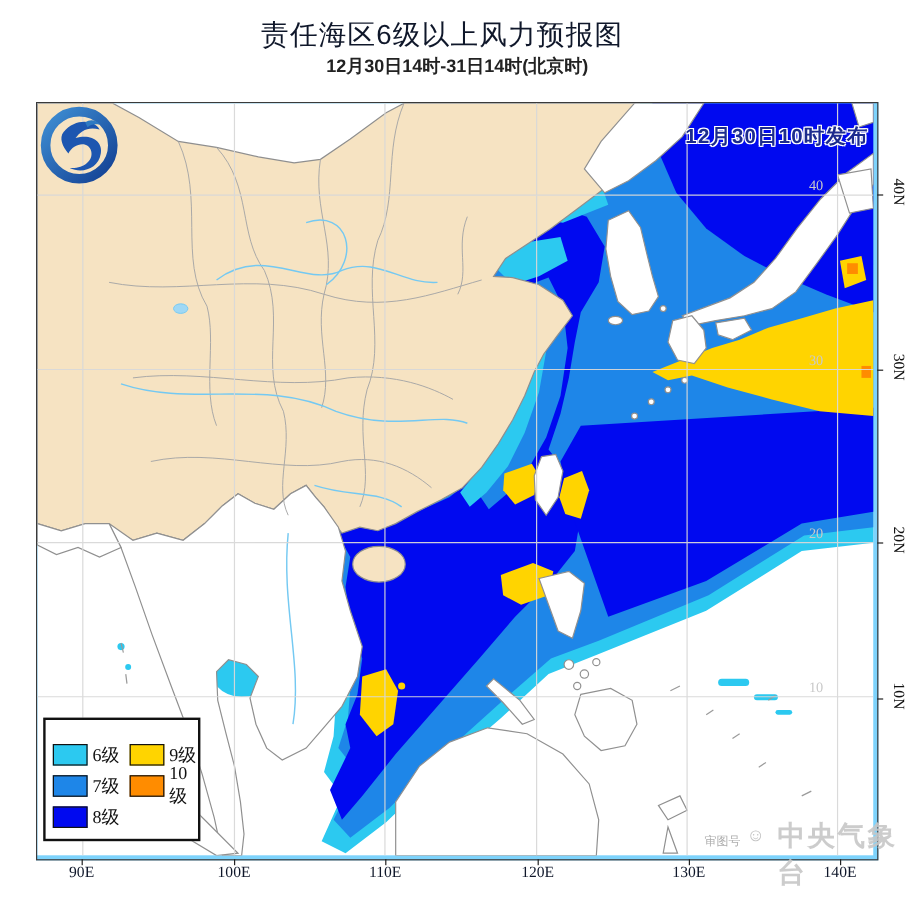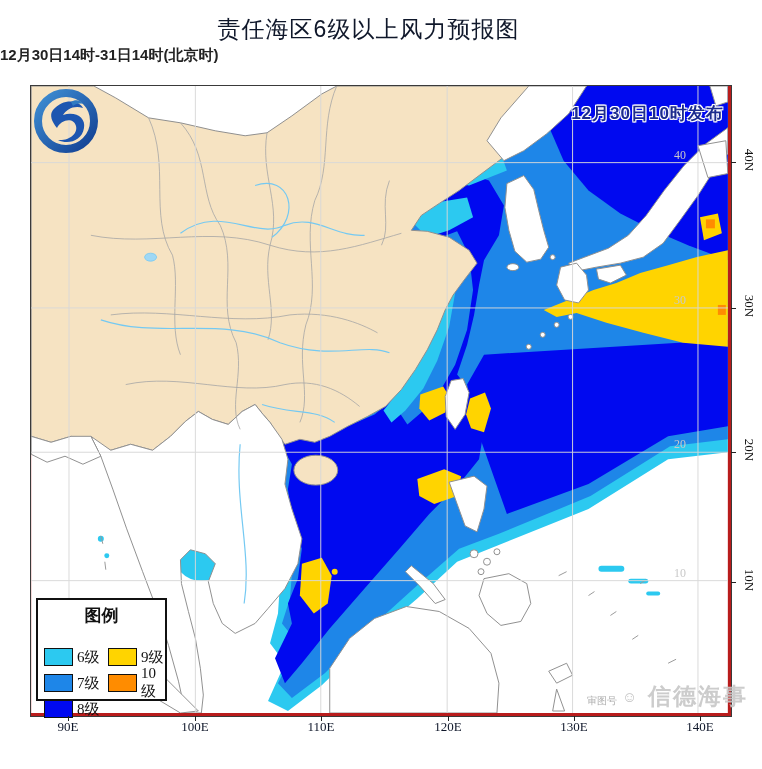--- a/index.html
+++ b/index.html
@@ -1,19 +1,19 @@
 <!DOCTYPE html>
 <html><head>
 <meta charset="utf-8">
 <style>
   html,body{margin:0;padding:0;background:#fff;}
   body{width:762px;height:769px;position:relative;font-family:"Liberation Sans","DejaVu Sans",sans-serif;overflow:hidden;}
   .title{position:absolute;left:0;top:14px;width:737px;text-align:center;font-size:23px;font-weight:normal;color:#0f172a;letter-spacing:1px;}
-  .subtitle{position:absolute;left:0;top:46px;width:762px;font-size:15px;font-weight:600;color:#222;}
-  .map-frame{position:absolute;left:30px;top:85px;width:700px;height:630px;border:1.5px solid #3a3a3a;background:#b91c1c;}
+  .subtitle{position:absolute;left:0;top:46px;width:762px;text-align:center;font-size:15px;font-weight:600;color:#222;}
+  .map-frame{position:absolute;left:30px;top:85px;width:700px;height:630px;border:1.5px solid #3a3a3a;background:#7dd3fc;}
   .map-frame svg{display:block;}
   .logo{position:absolute;left:33px;top:88px;width:66px;height:66px;}
   .issuer{position:absolute;left:540px;top:88px;width:215px;text-align:center;color:#1c2b8e;font-weight:bold;
           text-shadow:-1px -1px 0 #fff,1px -1px 0 #fff,-1px 1px 0 #fff,1px 1px 0 #fff,0 1px 0 #fff,0 -1px 0 #fff;}
   .issuer .l1{font-size:17px;letter-spacing:7px;}
   .issuer .l2{font-size:17px;margin-top:14px;letter-spacing:1px;}
   .legend{position:absolute;left:36px;top:598px;width:131px;height:103px;background:#fff;border:2px solid #111;box-sizing:border-box;padding:3px 6px 0 6px;}
   .legend-title{text-align:center;font-size:17px;font-weight:bold;color:#111;margin:1px 0 4px 0;}
   .legend-grid{display:grid;grid-template-columns:64px 58px;grid-auto-rows:26px;}
   .legend-item{display:flex;align-items:center;gap:4px;margin-top:26px;}
@@ -187,21 +187,20 @@
   <circle cx="33" cy="33" r="28" fill="none" stroke="url(#lg)" stroke-width="8"></circle>
   <path fill="#1d56b0" d="M20,22 C30,10 46,12 50,20 C41,17 34,21 30,27 C43,23 53,30 51,40 C49,53 35,57 25,52 C36,53 45,46 43,38 C41,29 28,31 24,40 C19,34 16,27 20,22 Z"></path>
   <path fill="#2f7ac2" d="M38,14 C42,11 48,12 50,16 C46,15 42,16 40,18 Z"></path>
 </svg>
 
 <div class="issuer">
   <div class="l2">12月30日10时发布</div>
 </div>
 
 <div class="legend">
-  <div class="legend-title">图例</div>
   <div class="legend-grid">
     <div class="legend-item">
       <span class="swatch sw-6"></span>
       <span class="legend-label">6级</span>
     </div>
     <div class="legend-item">
       <span class="swatch sw-9"></span>
       <span class="legend-label">9级</span>
     </div>
     <div class="legend-item">
@@ -236,13 +235,13 @@
 <div class="xlab" style="left:448px">120E</div>
 <div class="xlab" style="left:574px">130E</div>
 <div class="xlab" style="left:700px">140E</div>
 <div class="ylab" style="top:152px">40N</div>
 <div class="ylab" style="top:298px">30N</div>
 <div class="ylab" style="top:442px">20N</div>
 <div class="ylab" style="top:572px">10N</div>
 
 <div class="wm-note">审图号</div>
 <div class="wm-face">☺</div>
-<div class="wm-brand">信德海事</div>
+<div class="wm-brand">中央气象台</div>
 
 </body></html>

